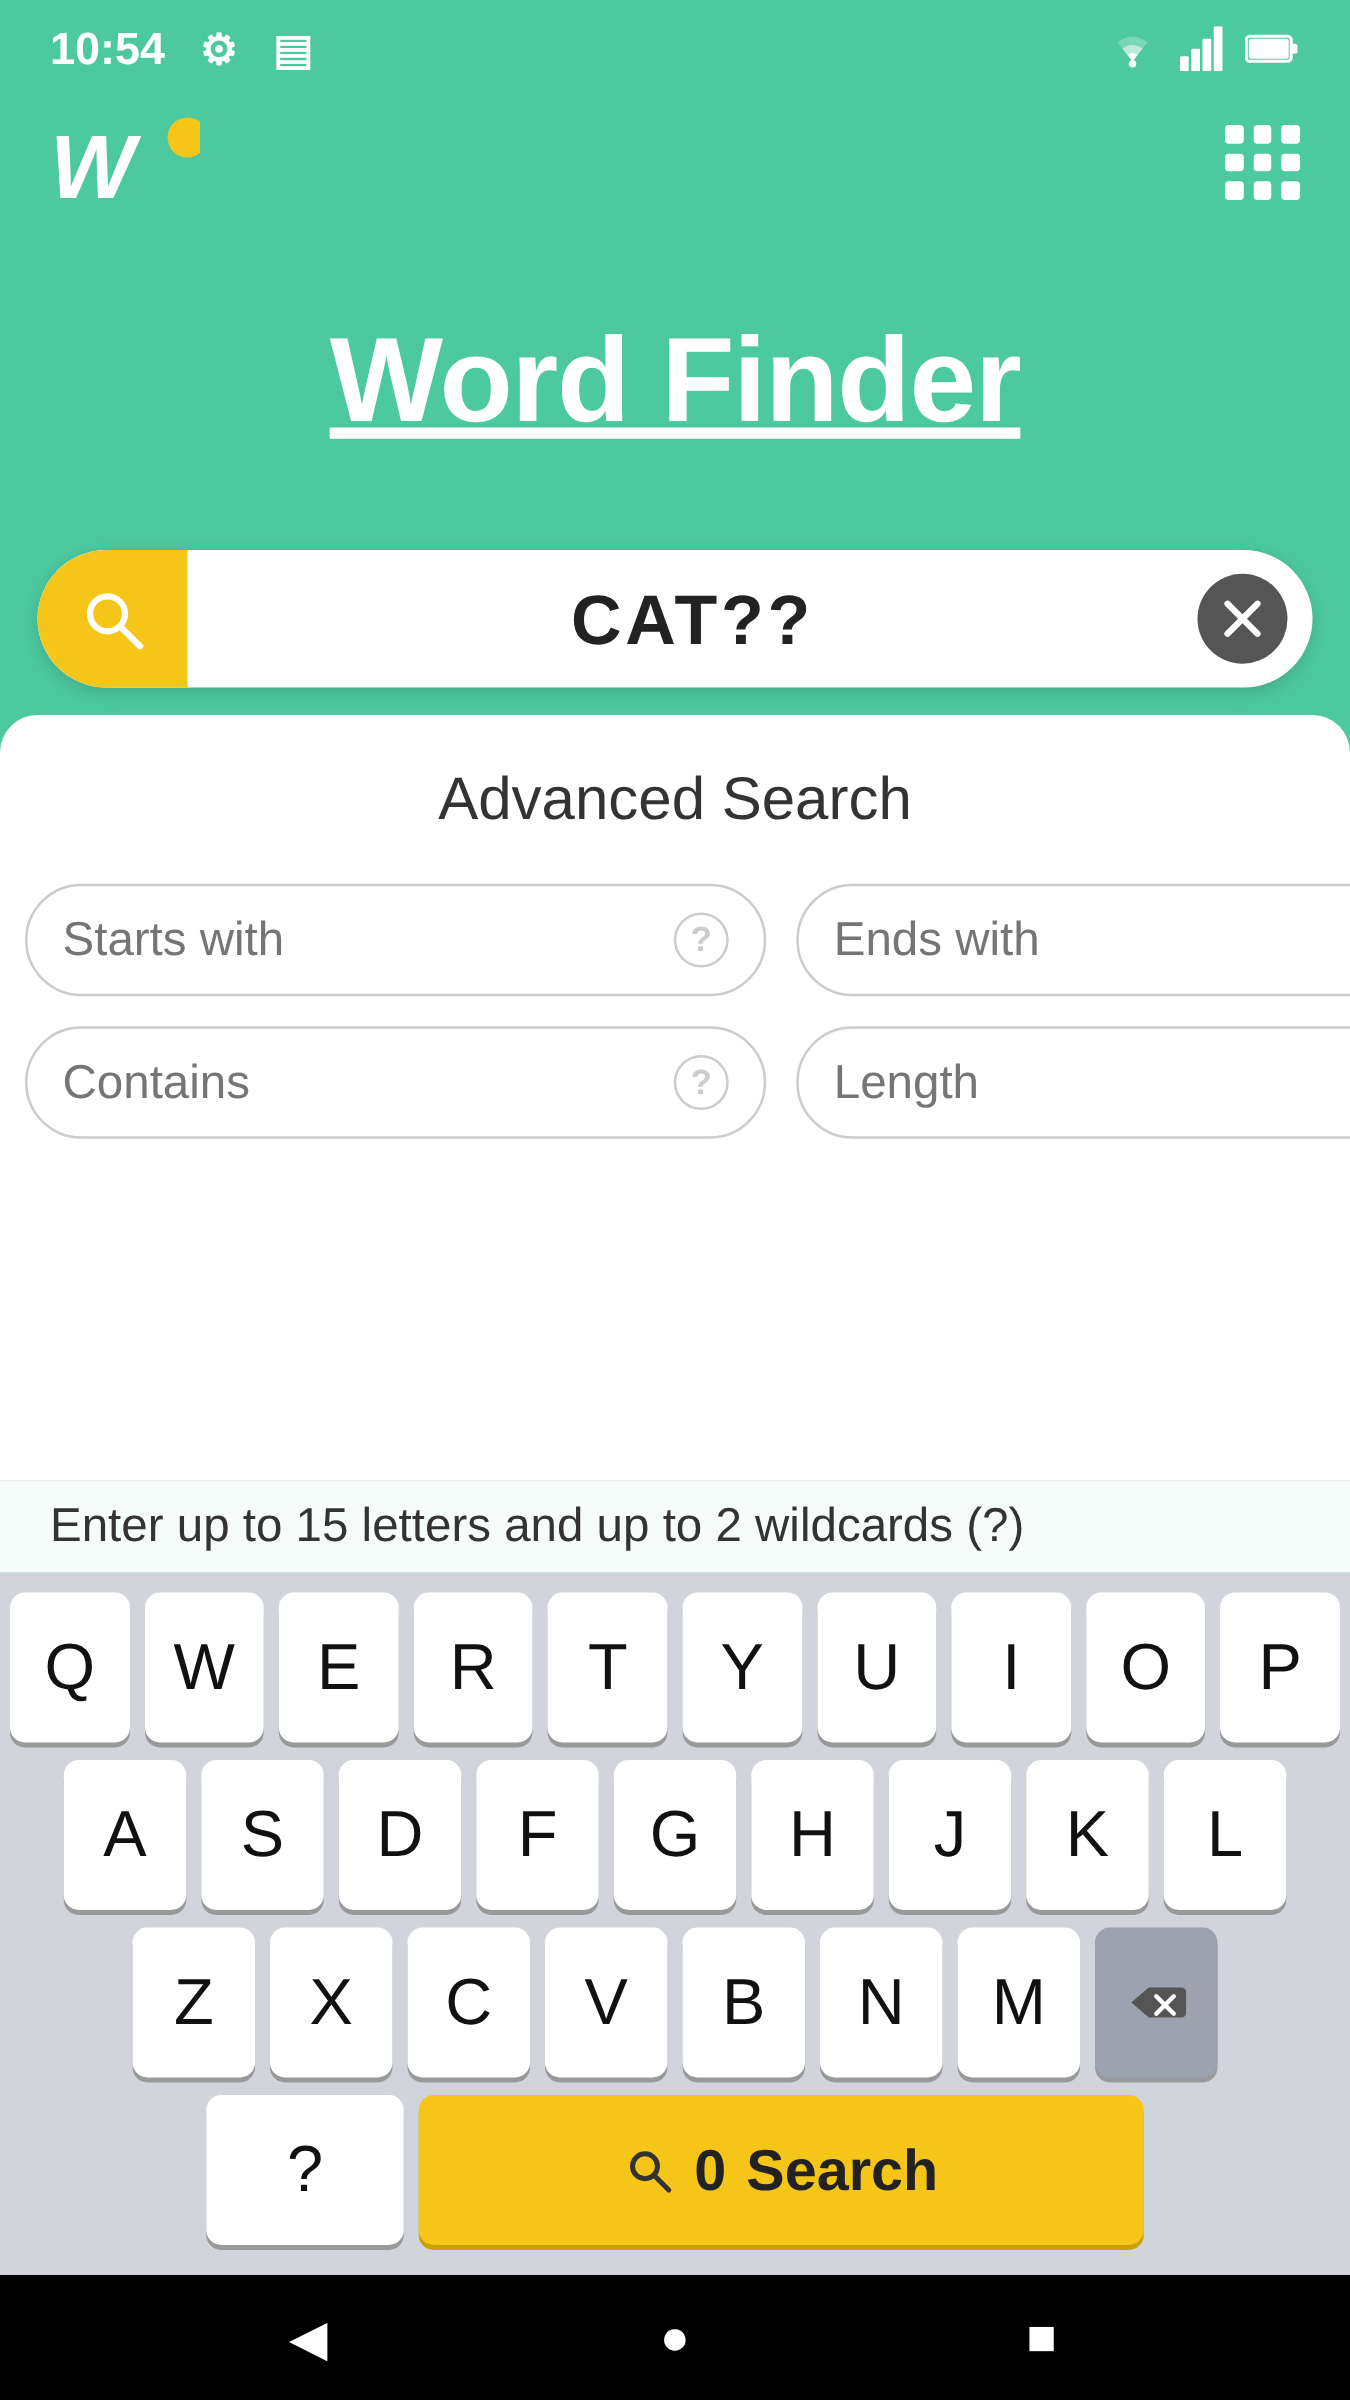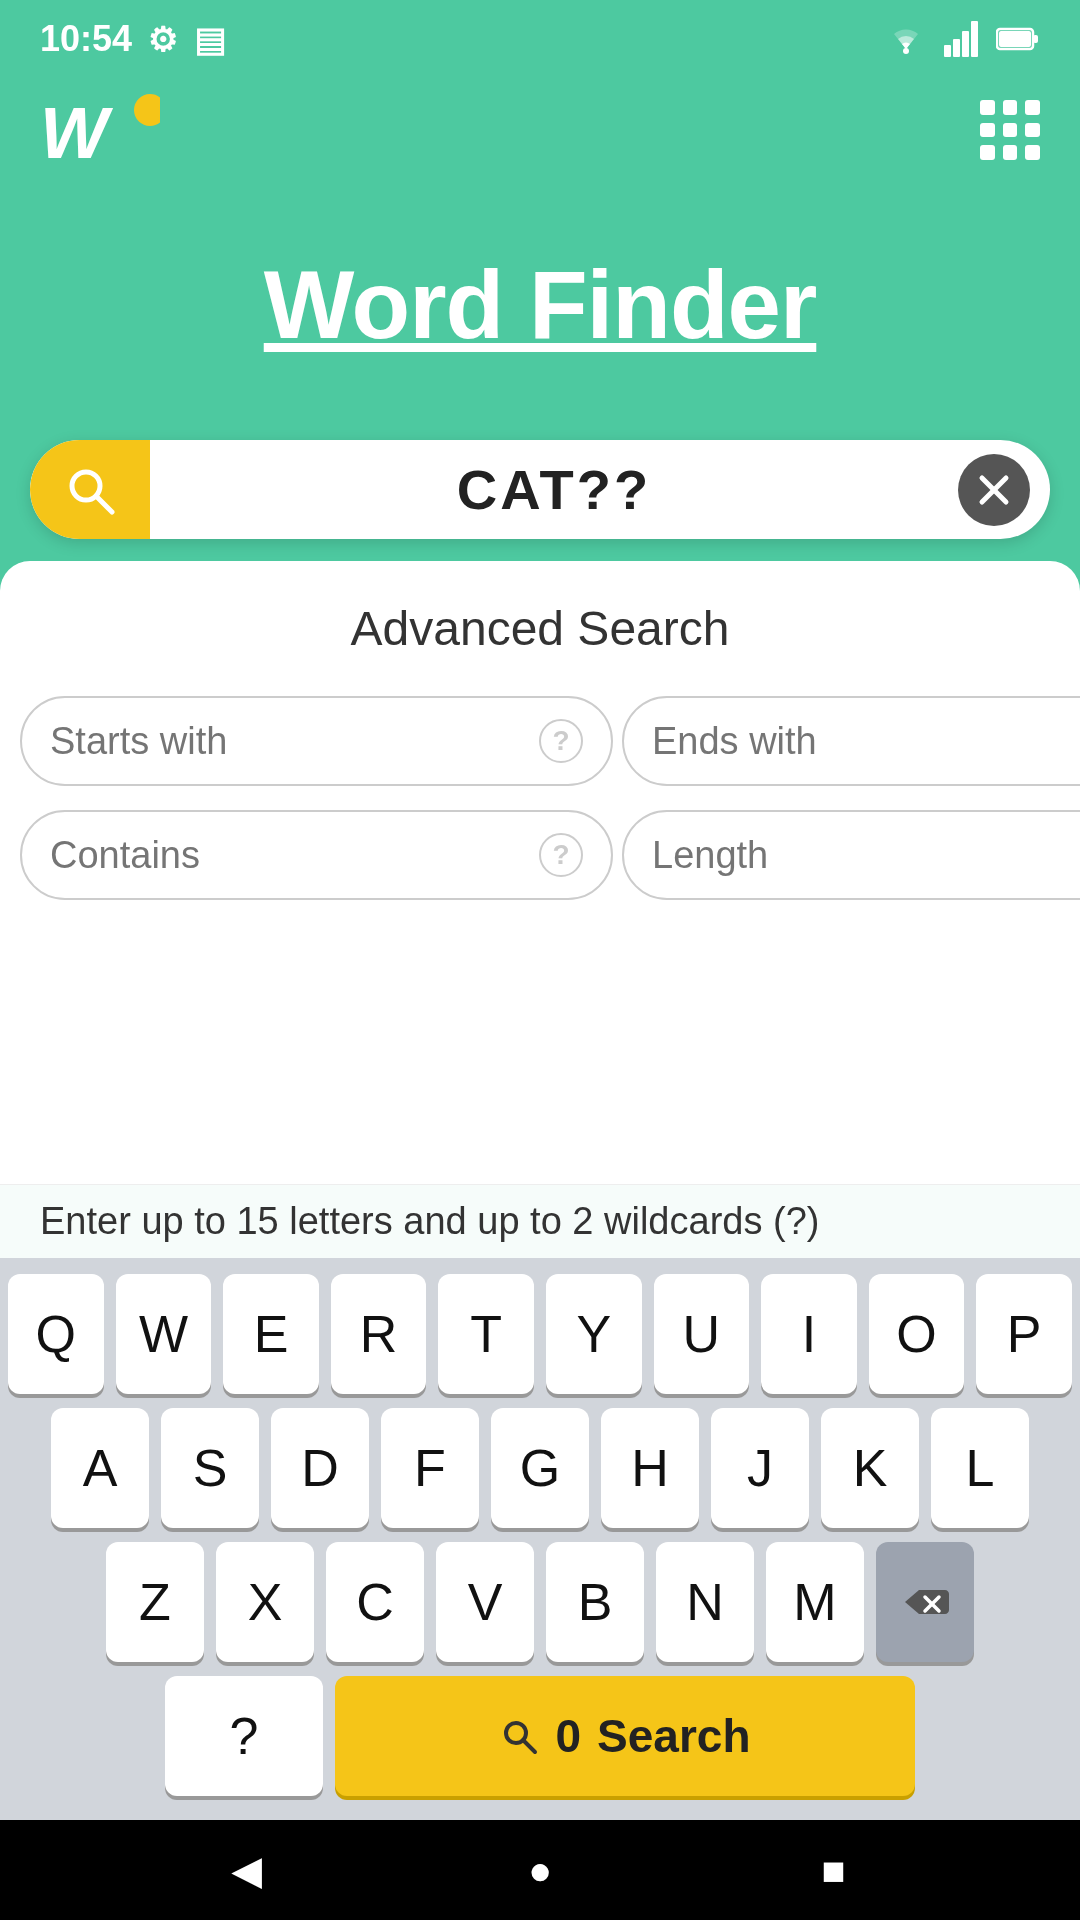--- a/index.html
+++ b/index.html
@@ -21,22 +21,22 @@
       justify-content: space-between;
       align-items: center;
       padding: 18px 40px 10px;
       color: white;
       font-size: 32px;
       font-weight: bold;
     }
 
     .status-left {
       display: flex;
-      align-items: center;
-      gap: 16px;
+      align-items: flex-end;
+      gap: 28px;
     }
 
     .status-time {
       font-size: 36px;
       font-weight: bold;
     }
 
     .status-right {
       display: flex;
       align-items: center;
@@ -88,21 +88,21 @@
     .search-bar-container {
       padding: 0 30px;
       margin-bottom: 0;
     }
 
     .search-bar {
       display: flex;
       align-items: center;
       background: white;
       border-radius: 60px;
-      height: 99px;
+      height: 110px;
       overflow: hidden;
       box-shadow: 0 4px 15px rgba(0,0,0,0.15);
     }
 
     .search-icon-btn {
       background: #F5C518;
       width: 120px;
       height: 110px;
       display: flex;
       align-items: center;
@@ -159,21 +159,21 @@
     .advanced-title {
       text-align: center;
       font-size: 48px;
       color: #333;
       font-weight: 500;
       margin-bottom: 40px;
     }
 
     .filter-row {
       display: flex;
-      gap: 9px;
+      gap: 24px;
       margin-bottom: 24px;
     }
 
     .filter-input {
       flex: 1;
       display: flex;
       align-items: center;
       border: 2px solid #ccc;
       border-radius: 50px;
       padding: 0 28px;

